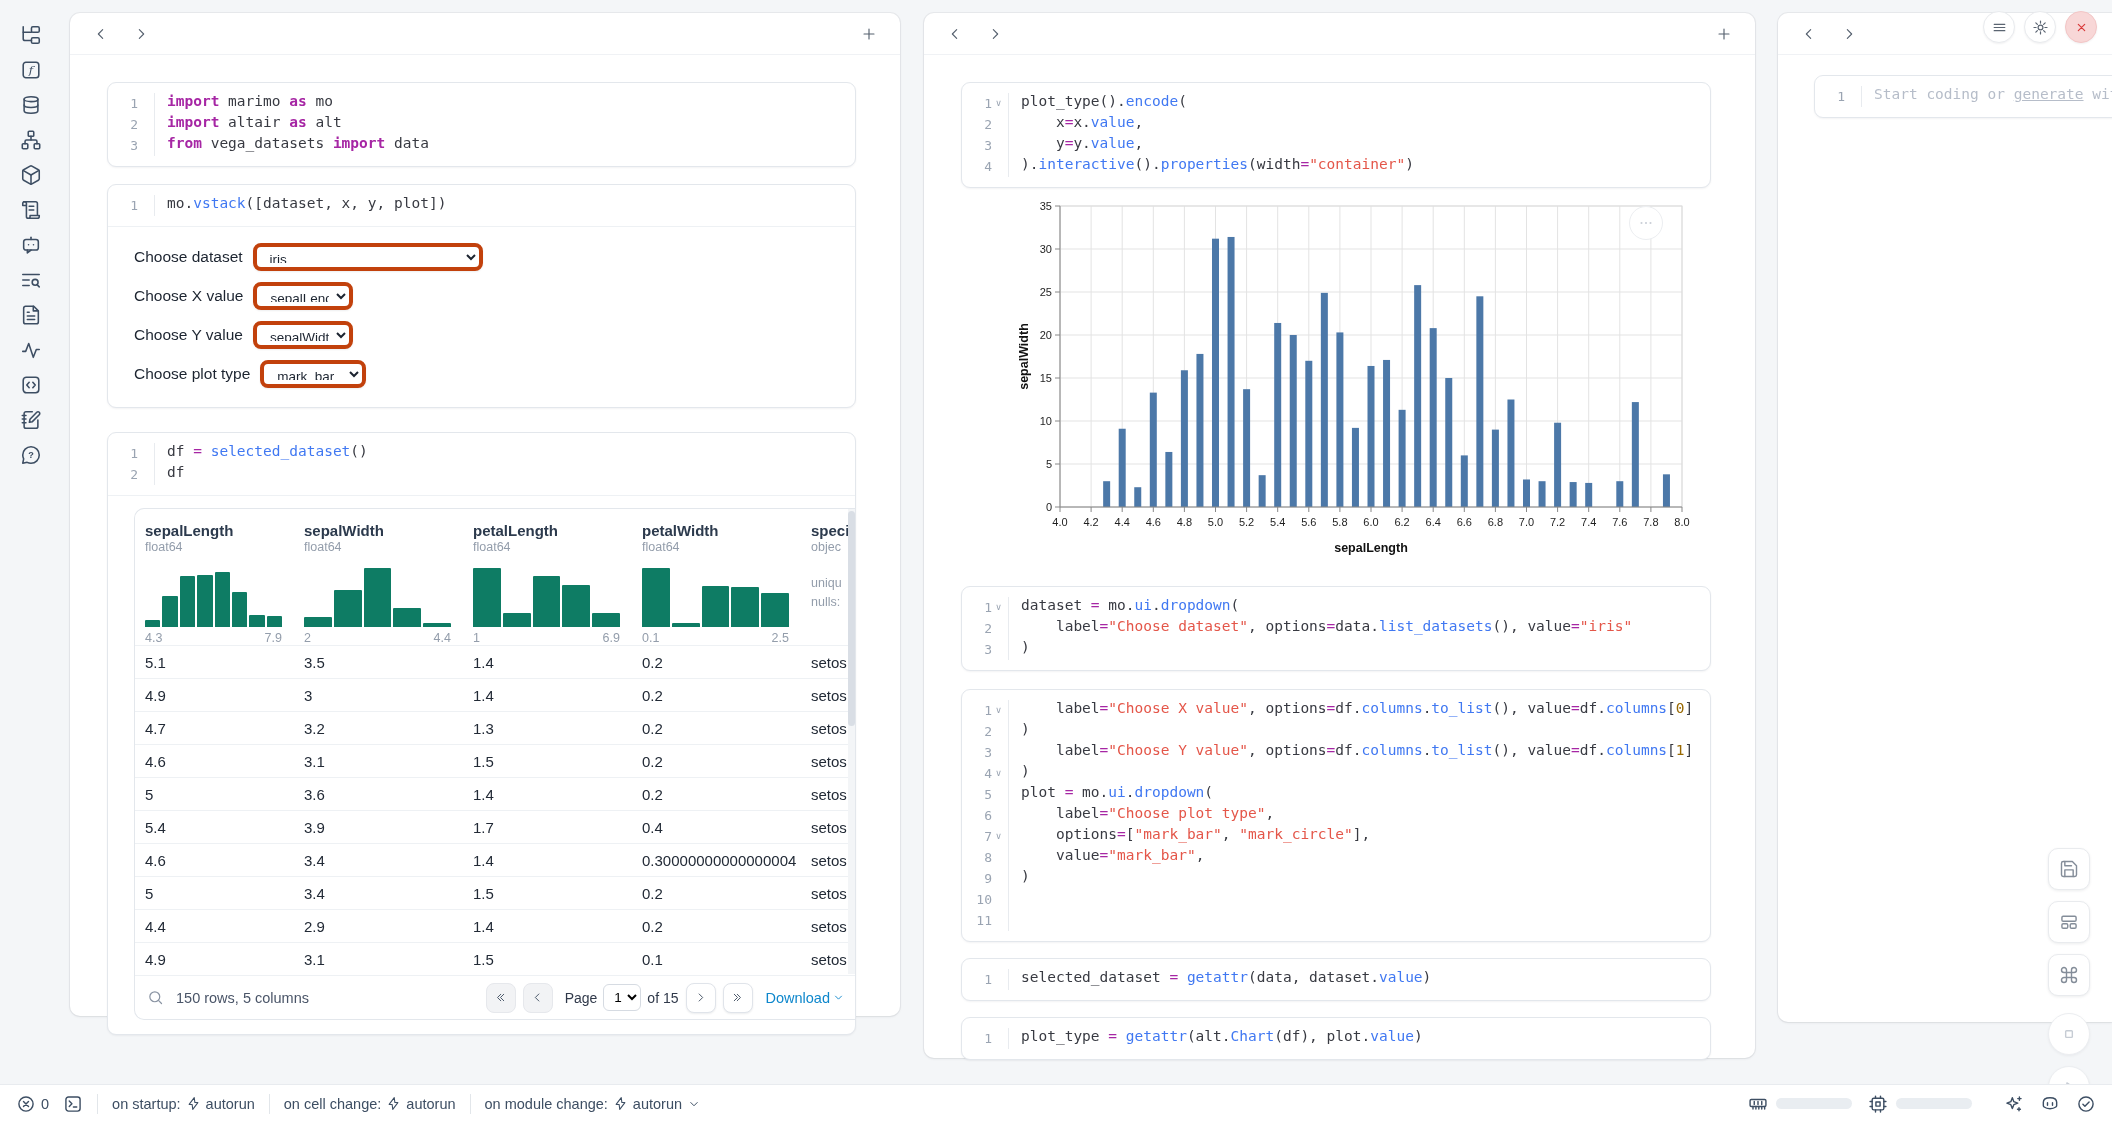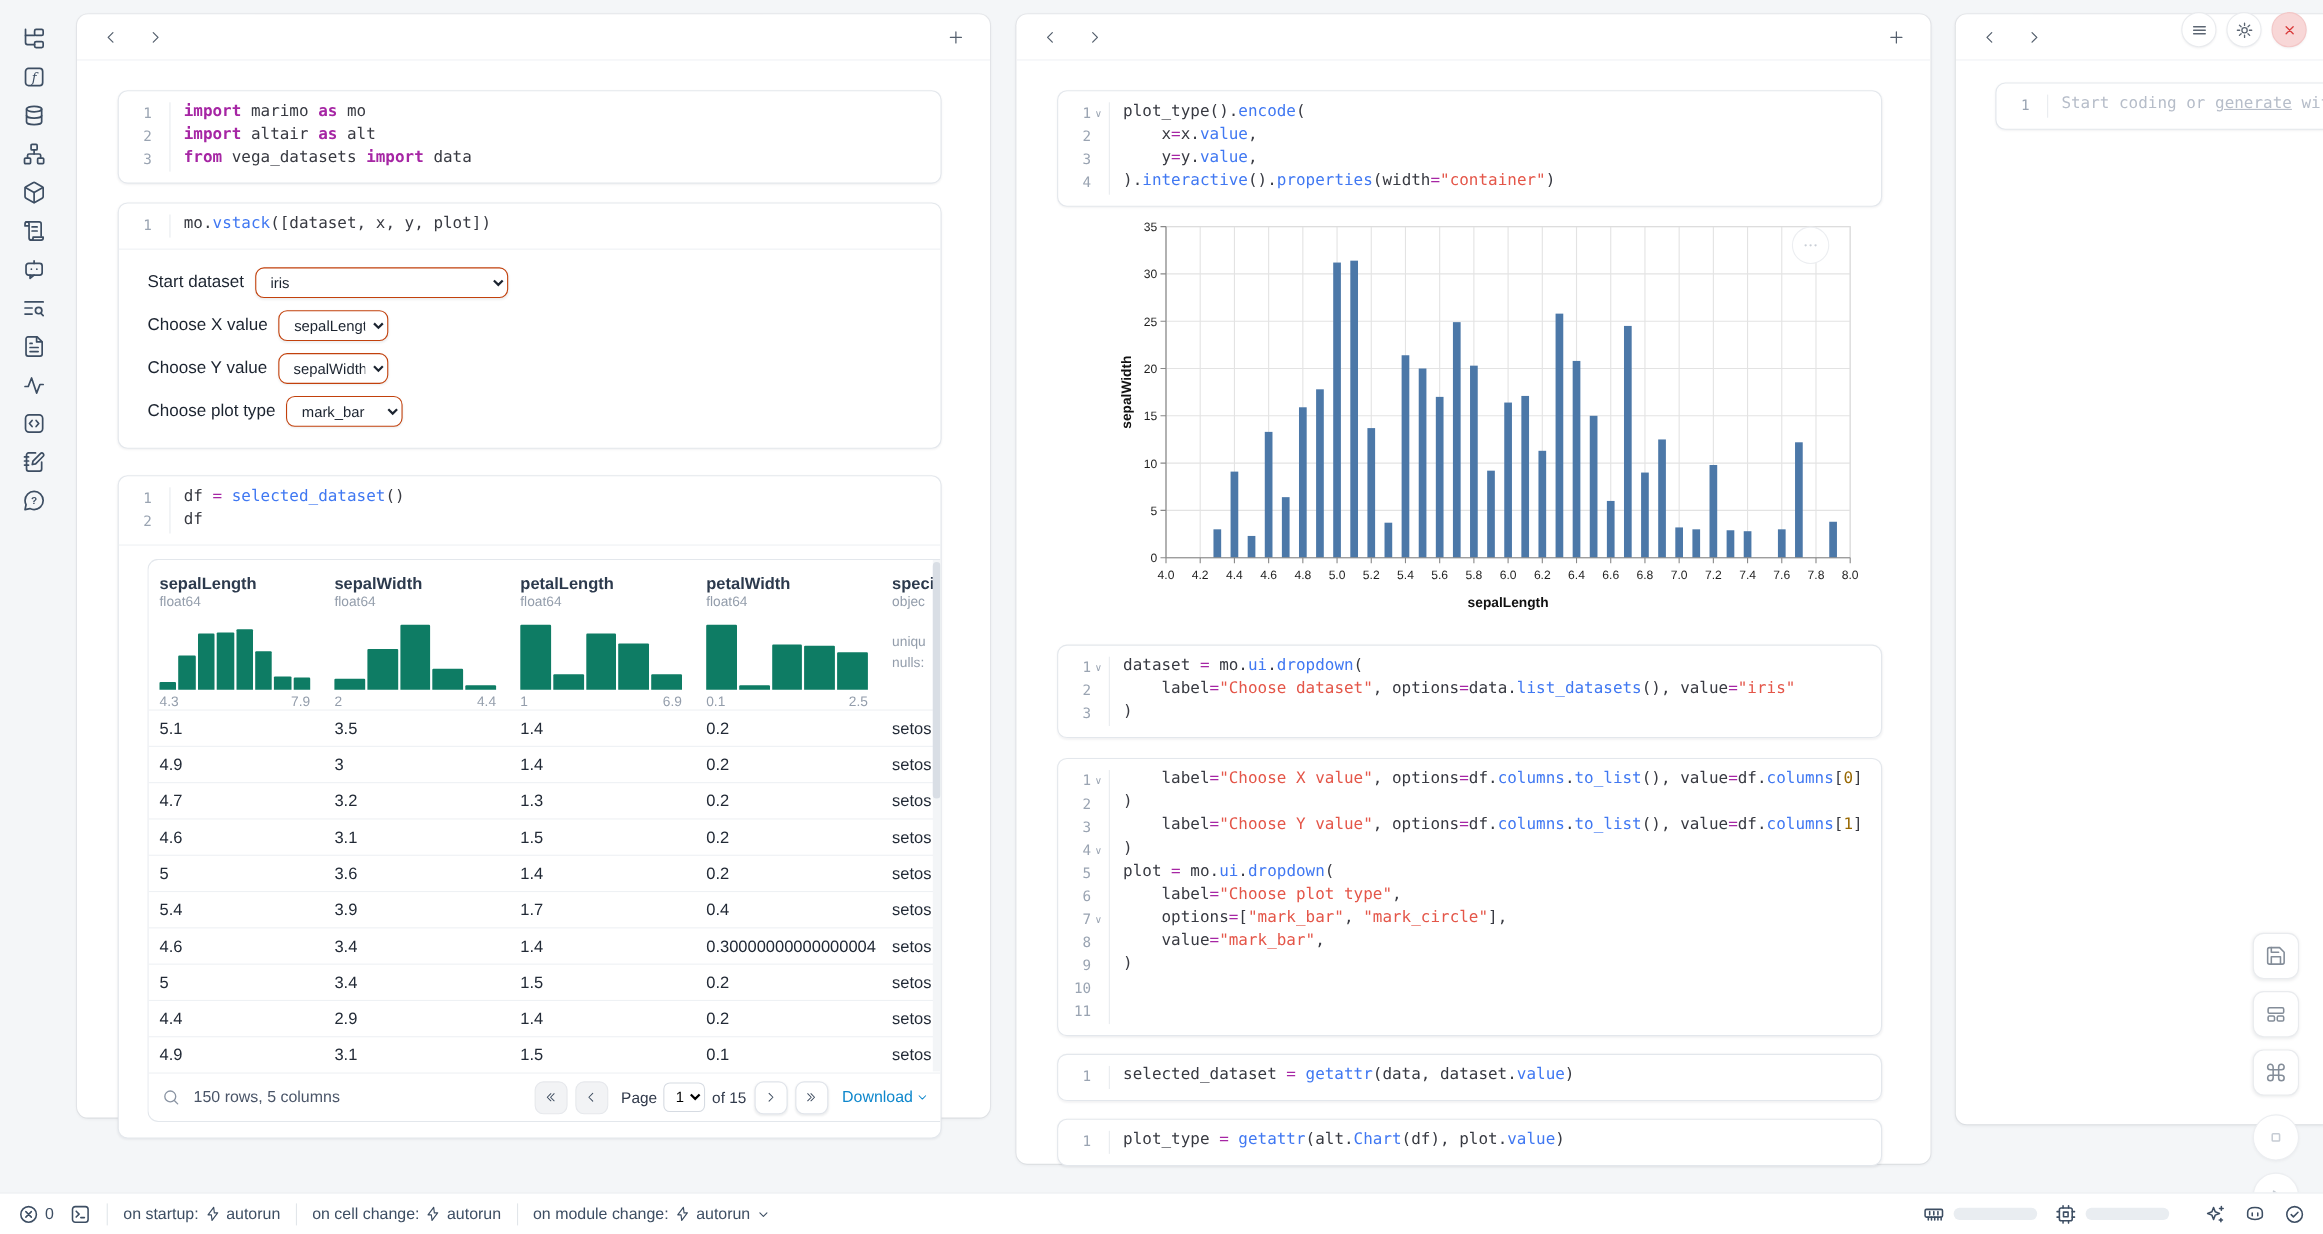--- a/index.html
+++ b/index.html
@@ -41,21 +41,21 @@
   .cl { height:21px; line-height:21px; white-space:pre; font:14.5px "DejaVu Sans Mono", monospace; }
   .t-kw{color:#a626a4;font-weight:bold} .t-fn{color:#4078f2} .t-str{color:#e45649}
   .t-op{color:#a626a4} .t-num{color:#986801} .t-pl{color:#383a42}
   .t-ph{color:#b6bdc9} .t-phu{color:#b6bdc9;text-decoration:underline}
 
   .cell-out { border-top:1px solid #eef1f4; }
 
   
   .ctrl-out { padding:16px 20px 8px 26px; }
   .ctrl-row { display:flex; align-items:center; margin-bottom:11px; font-size:15.5px; color:#1c2430; }
-  .ctrl-row select { margin-left:10px; font-size:13.5px; color:#1c2430; border:1px solid #c2410c;
+  .ctrl-row select { margin-left:10px; font-size:13.5px; color:#1c2430; border:4px solid #c2410c;
     border-radius:8px; padding:4px 4px 4px 9px; background:#fff; box-shadow:0 1px 2px rgba(16,24,40,.07); height:28px; }
 
   
   .table-wrap { margin:12px 0 14px 26px; border:1px solid #e3e7ec; border-radius:10px 0 0 10px;
     border-right:none; position:relative; overflow:hidden; }
   .tgrid { display:grid; grid-template-columns:159px 169px 169px 169px 1fr; }
   .th-cell { padding:13px 12px 0 10px; cursor:pointer; }
   .th-name { font-weight:bold; font-size:15px; color:#2c3a4d; }
   .th-dtype { font-size:12.5px; color:#939dab; margin-top:1px; }
   .hist-cell { padding:11px 12px 0 10px; }
@@ -285,21 +285,21 @@
               <span class="num">1</span>
               <span class="fold">&nbsp;</span>
             </div>
           </div>
           <div class="codecol">
             <div class="cl"><span class="t-pl">mo.</span><span class="t-fn">vstack</span><span class="t-pl">([dataset, x, y, plot])</span></div>
           </div>
         </div>
       <div class="cell-out ctrl-out">
           <div class="ctrl-row">
-            <span>Start dataset</span>
+            <span>Choose dataset</span>
             <select style="width: 230px;"><option>iris</option></select>
           </div>
           <div class="ctrl-row">
             <span>Choose X value</span>
             <select style="width: 100px;"><option>sepalLength</option></select>
           </div>
           <div class="ctrl-row">
             <span>Choose Y value</span>
             <select style="width: 100px;"><option>sepalWidth</option></select>
           </div>

